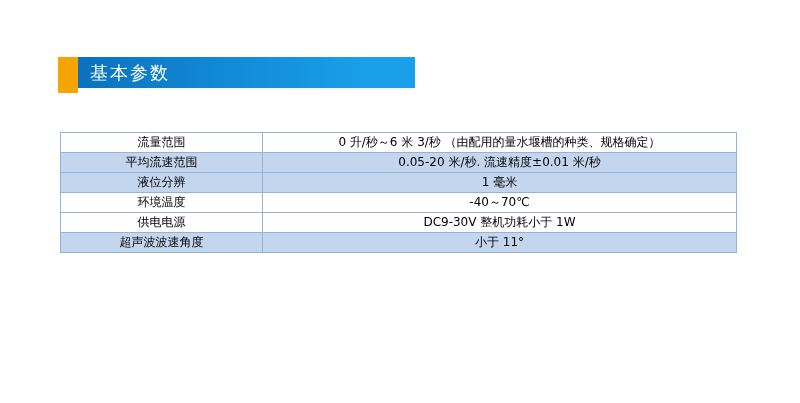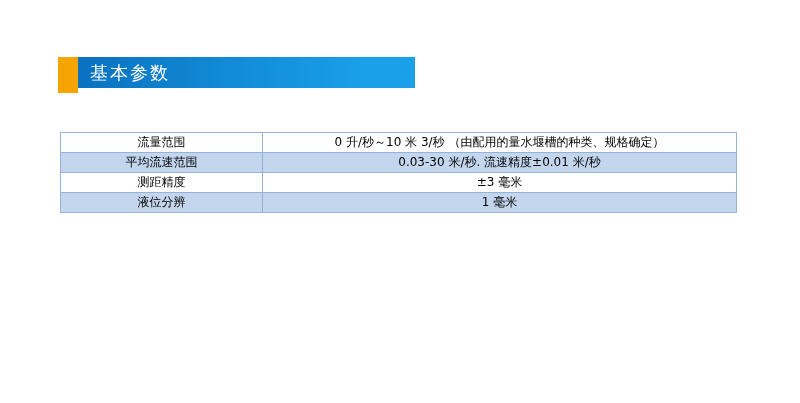--- a/index.html
+++ b/index.html
@@ -65,30 +65,38 @@
     <div class="accent-square"></div>
     <div class="banner-bar">
       <span class="banner-title">基本参数</span>
     </div>
   </div>
 
   <table class="params-table">
     <tbody id="table-body">
         <tr>
           <td class="label-cell">流量范围</td>
-          <td class="value-cell">0 升/秒～10 米 3/秒 （由配用的量水堰槽的种类、规格确定）</td>
+          <td class="value-cell">0 升/秒～6 米 3/秒 （由配用的量水堰槽的种类、规格确定）</td>
         </tr>
         <tr class="alt">
           <td class="label-cell">平均流速范围</td>
-          <td class="value-cell">0.03-30 米/秒. 流速精度±0.01 米/秒</td>
-        </tr>
-        <tr>
-          <td class="label-cell">测距精度</td>
-          <td class="value-cell">±3 毫米</td>
+          <td class="value-cell">0.05-20 米/秒. 流速精度±0.01 米/秒</td>
         </tr>
         <tr class="alt">
           <td class="label-cell">液位分辨</td>
           <td class="value-cell">1 毫米</td>
+        </tr>
+        <tr>
+          <td class="label-cell">环境温度</td>
+          <td class="value-cell">-40～70℃</td>
+        </tr>
+        <tr>
+          <td class="label-cell">供电电源</td>
+          <td class="value-cell">DC9-30V 整机功耗小于 1W</td>
+        </tr>
+        <tr class="alt">
+          <td class="label-cell">超声波波速角度</td>
+          <td class="value-cell">小于 11°</td>
         </tr>
       </tbody>
   </table>
 
 </div>
 
 </body></html>

